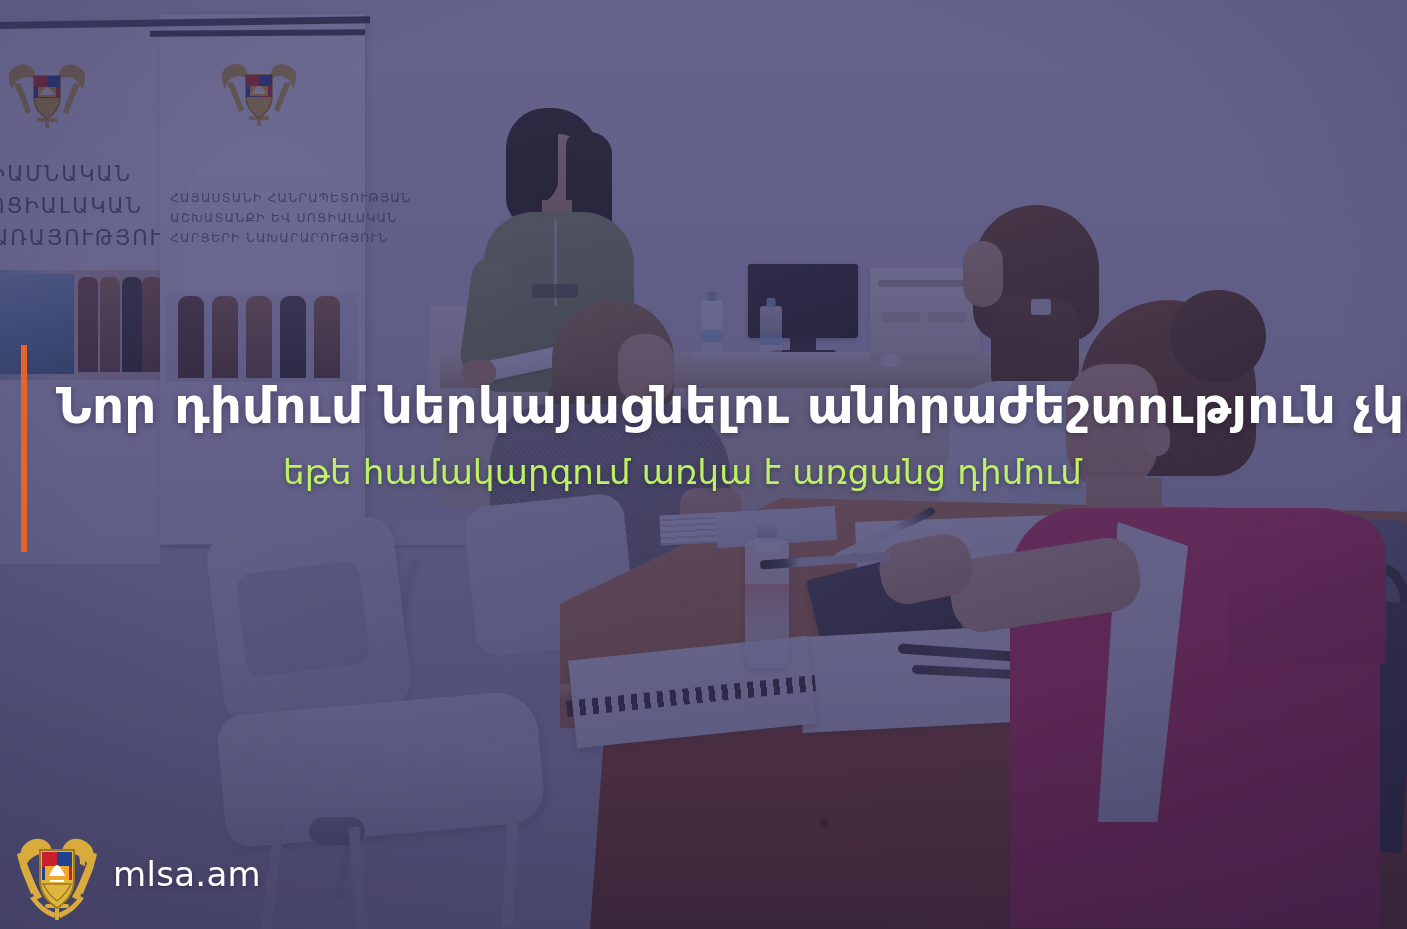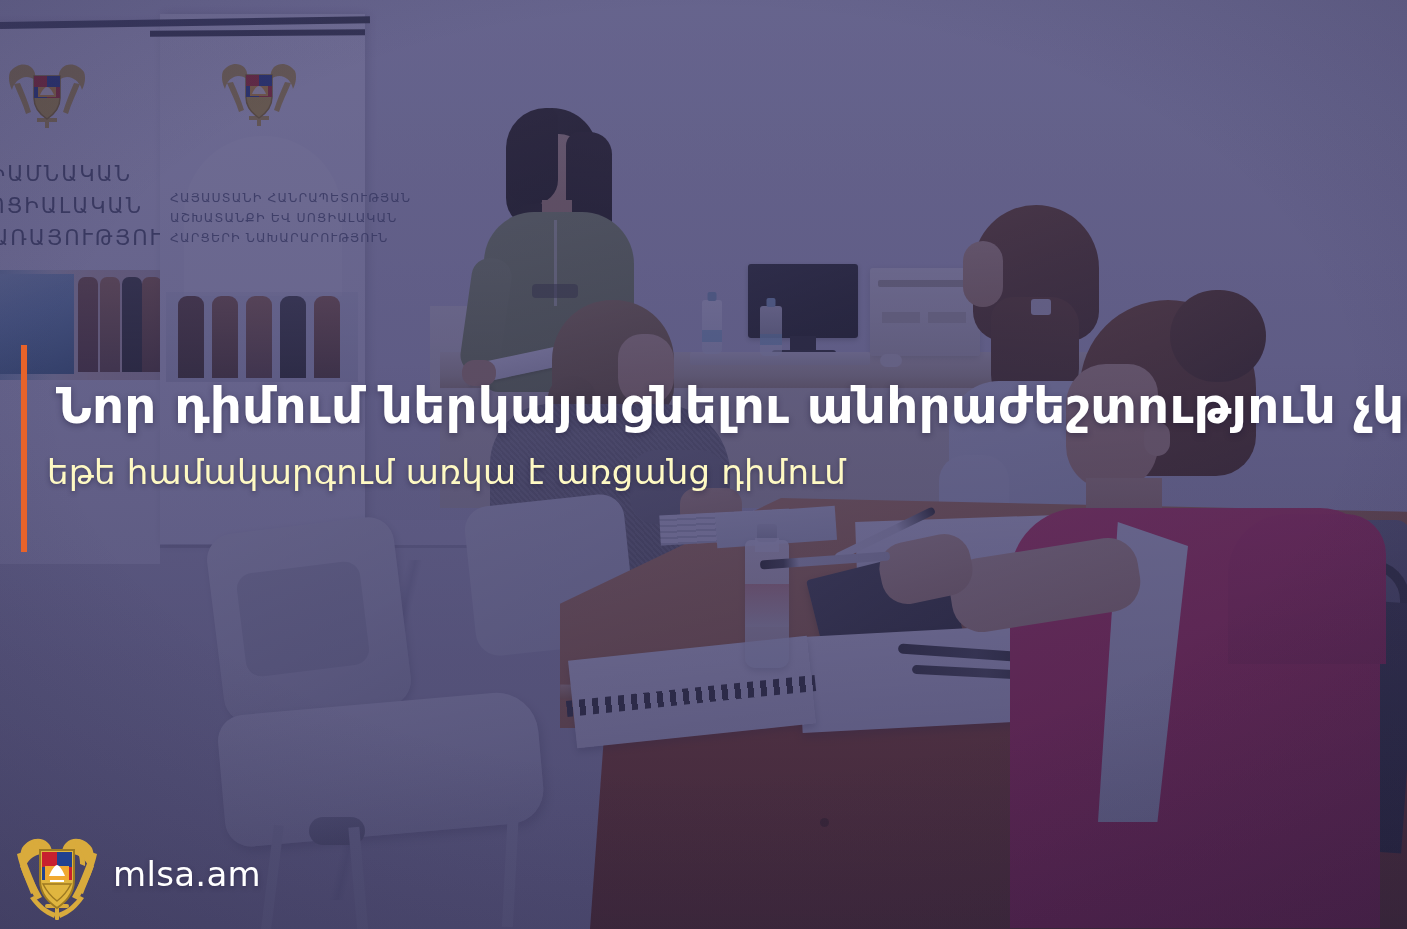--- a/index.html
+++ b/index.html
@@ -248,22 +248,22 @@
   .vign{position:absolute;inset:0;
         background:radial-gradient(ellipse 95% 85% at 50% 42%,rgba(0,0,0,0) 48%,rgba(25,22,50,.30) 100%);}
 
   
   .accent-bar{position:absolute;left:21px;top:345px;width:6px;height:207px;background:#e8632a;}
 
   .headline{position:absolute;left:56px;top:380px;width:1330px;
         font-size:50px;font-weight:700;color:#ffffff;letter-spacing:.2px;
         line-height:1.06;white-space:nowrap;
         text-shadow:0 2px 6px rgba(25,20,50,.42);}
-  .subhead{position:absolute;left:47px;top:452px;width:1026px;text-align:left;
-        font-size:34px;font-weight:400;color:#fef9c3;letter-spacing:.2px;
+  .subhead{position:absolute;left:56px;top:452px;width:1026px;text-align:right;
+        font-size:34px;font-weight:400;color:#bef264;letter-spacing:.2px;
         white-space:nowrap;text-shadow:0 2px 5px rgba(25,20,50,.42);}
 
   
   .logo{position:absolute;left:14px;top:826px;display:flex;align-items:center;gap:13px;}
   .logo svg{display:block;}
   .logo-text{font-size:34px;color:#ffffff;font-weight:400;letter-spacing:.3px;
         text-shadow:0 2px 5px rgba(25,20,50,.4);text-align:right;}
 </style>
 </head>
 <body>

